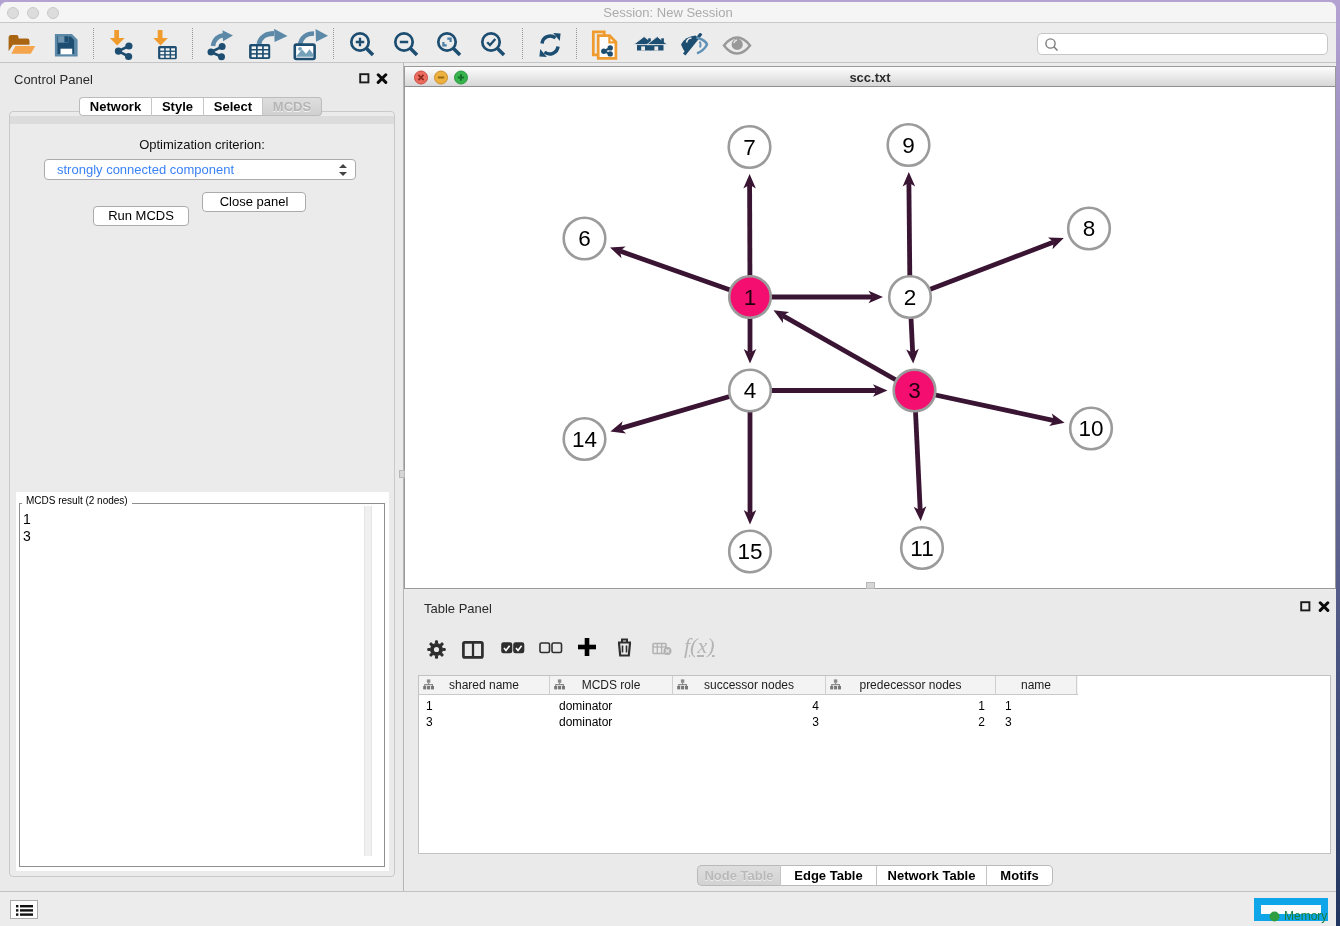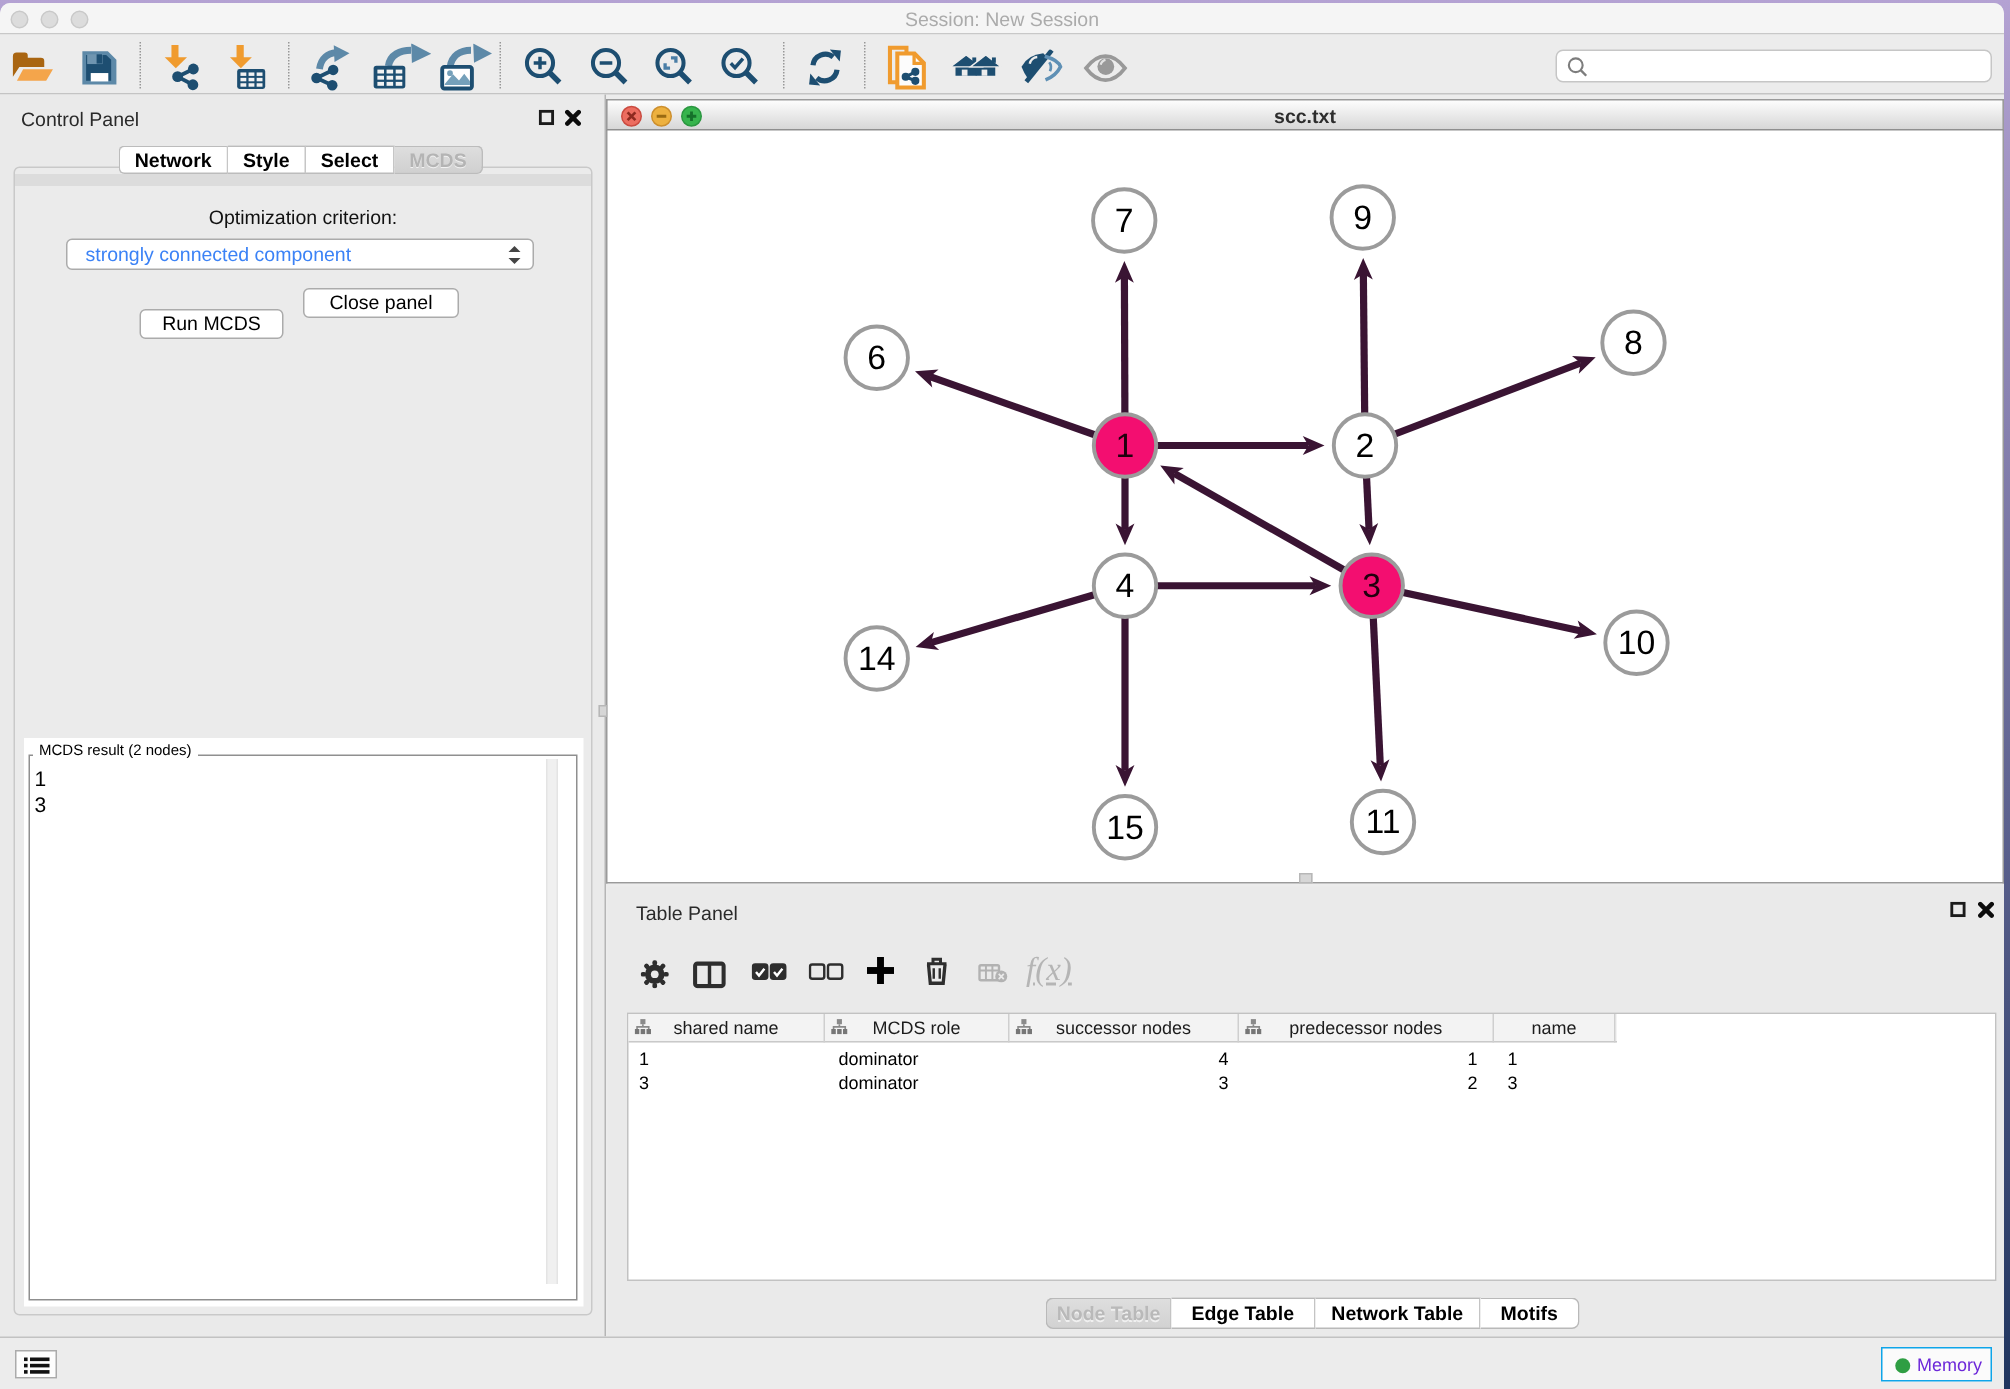--- a/index.html
+++ b/index.html
@@ -44,21 +44,21 @@
 #tpanel .hdr{position:absolute;left:19px;top:10px;font-size:13px;color:#2a2a2a;}
 #ttable{position:absolute;left:13px;top:84px;width:913px;height:179px;background:#fff;border:1px solid #c2c2c2;}
 #thead{position:absolute;left:0;top:0;width:659px;height:19px;background:#f3f3f3;border-bottom:1px solid #c9c9c9;font-size:12px;color:#1c1c1c;}
 .thcell{position:absolute;top:0;height:19px;line-height:19px;text-align:center;border-right:1px solid #cfcfcf;}
 .trow{position:absolute;font-size:12px;color:#000;height:16px;line-height:16px;}
 .btabs{position:absolute;top:274px;display:flex;font-size:13px;font-weight:bold;}
 .btabs .tab{height:21px;line-height:20px;text-align:center;background:#fff;border-top:1px solid #b9b9b9;border-bottom:1px solid #b9b9b9;border-right:1px solid #c4c4c4;}
 
 #statusbar{position:absolute;left:0;top:889px;width:1336px;height:35px;background:#ececec;border-top:1px solid #c2c2c2;}
 #listbtn{position:absolute;left:10px;top:8px;width:28px;height:19px;background:#fdfdfd;border:1px solid #ababab;}
-#membtn{position:absolute;left:1254px;top:6px;width:74px;height:23px;background:#fbfbfb;border:1px solid #0ea5e9;font-size:12px;color:#6d28d9;}
+#membtn{position:absolute;left:1254px;top:6px;width:74px;height:23px;background:#fbfbfb;border:7px solid #0ea5e9;font-size:12px;color:#15803d;}
 </style></head>
 <body>
 <div id="app">
 
 <div id="titlebar">
  <div class="tl" style="left:7px;"></div>
  <div class="tl" style="left:27px;"></div>
  <div class="tl" style="left:47px;"></div>
  <div id="wtitle">Session: New Session</div>
 </div>

